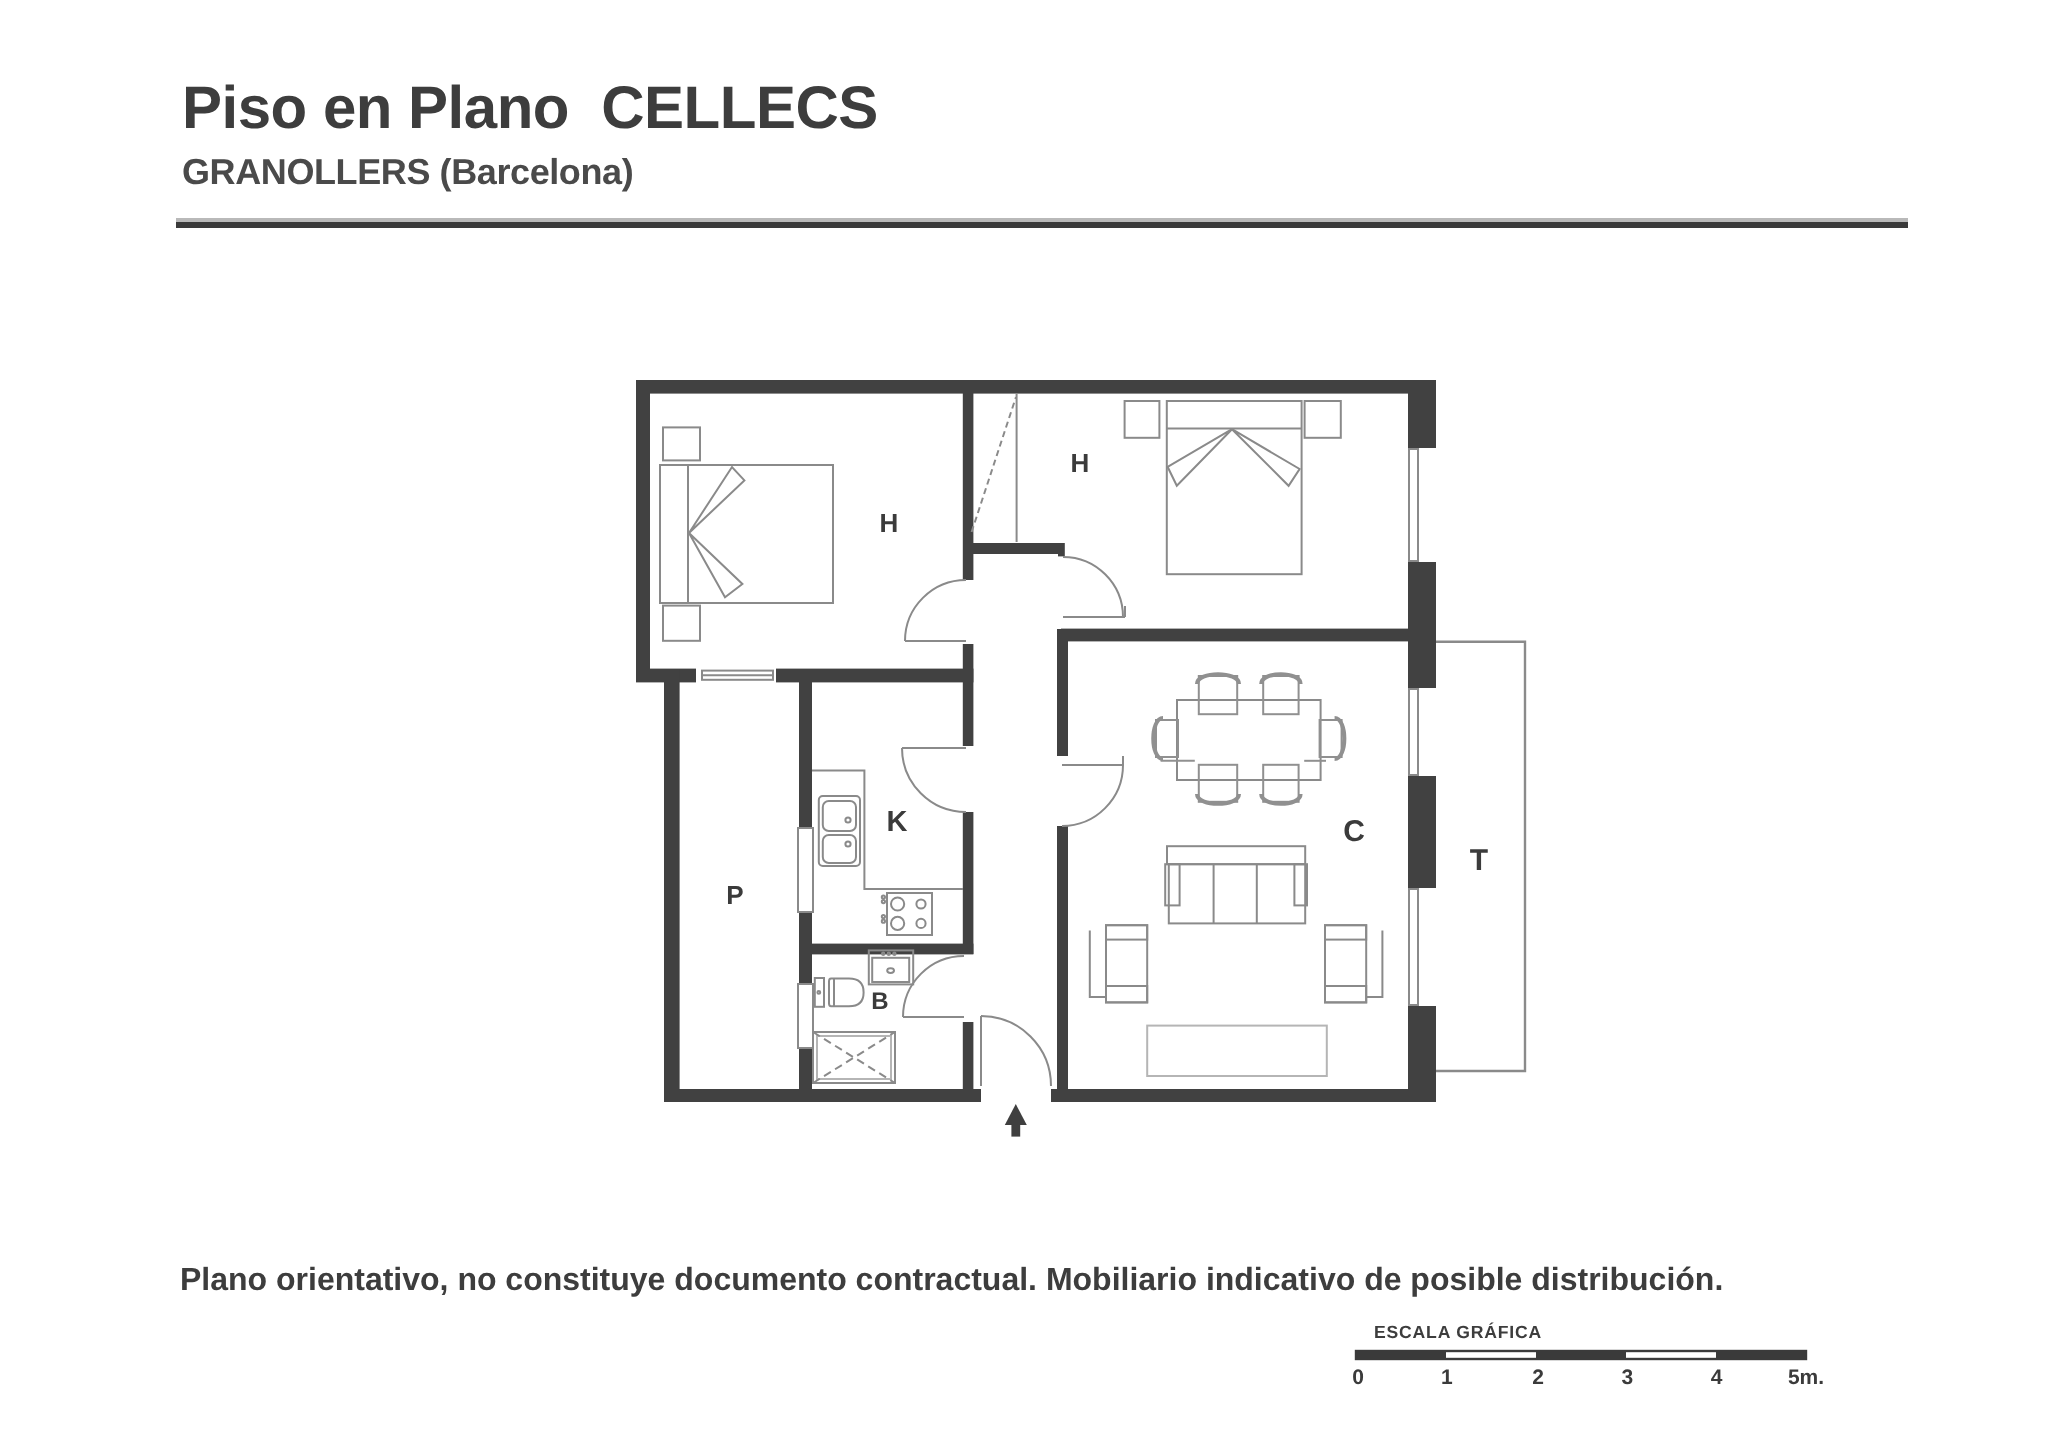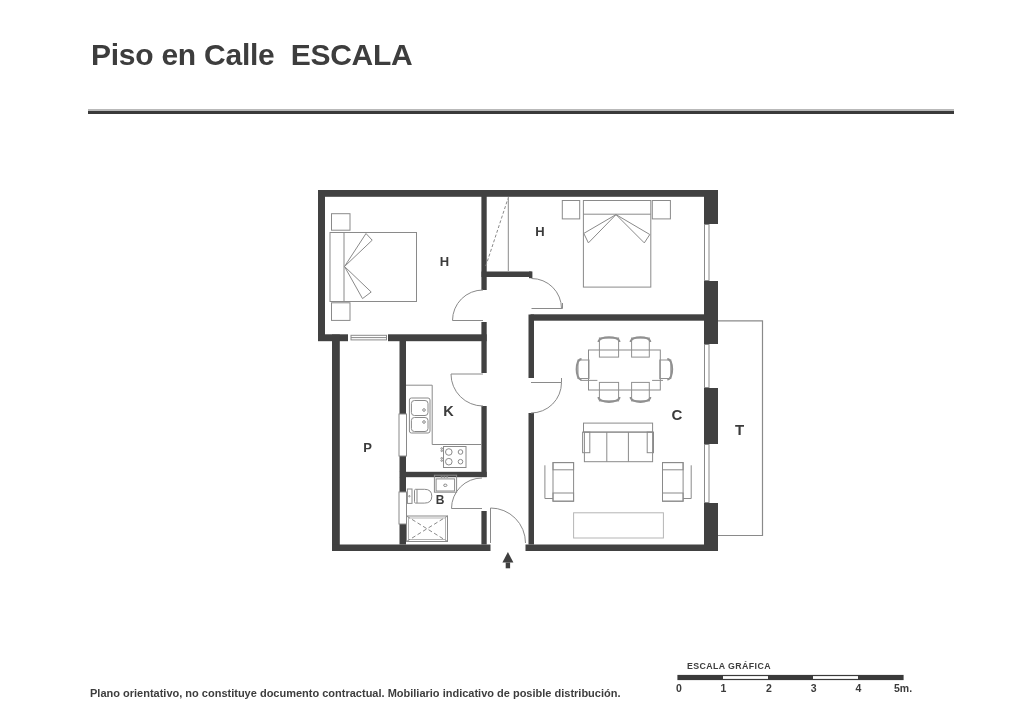--- a/index.html
+++ b/index.html
@@ -1,28 +1,29 @@
 <!DOCTYPE html>
 <html><head>
 <meta charset="utf-8">
 <style>
   html,body{margin:0;padding:0;background:#fff;}
   #page{position:relative;width:1024px;height:724px;background:#ffffff;overflow:hidden;
         font-family:"Liberation Sans", sans-serif;}
   .title{position:absolute;left:91px;top:38px;font-size:30px;font-weight:bold;color:#3d3d3d;letter-spacing:-0.25px;white-space:pre;}
   .subtitle{position:absolute;left:91px;top:76px;font-size:18px;font-weight:bold;color:#4a4a4a;letter-spacing:-0.2px;}
-  .footer{position:absolute;left:90px;top:687px;font-size:11px;font-weight:bold;color:#3d3d3d;}
+  .footer{position:absolute;left:90px;top:632px;font-size:16px;font-weight:bold;color:#3d3d3d;}
   .escala{position:absolute;left:687px;width:226px;top:660.5px;font-size:8.8px;font-weight:bold;color:#3d3d3d;text-align:left;letter-spacing:0.4px;}
 </style>
 </head>
 <body>
 <div id="page">
 
-  <div class="title">Piso en Calle  ESCALA</div>
-
+  <div class="title">Piso en Plano  CELLECS</div>
+
+  <div class="subtitle">GRANOLLERS (Barcelona)</div>
 
   <div style="position:absolute;left:88px;top:109px;width:866px;height:2px;background:#b9b9b9;"></div>
   <div style="position:absolute;left:88px;top:111px;width:866px;height:2.5px;background:#3a3a3a;"></div>
 
   <svg width="1024" height="724" viewBox="0 0 1024 724" style="position:absolute;left:0;top:0;" fill="none" stroke-linecap="butt">
     <g id="plan">
 
       <g fill="#414141" stroke="none">
 
         <rect x="318" y="190" width="400" height="6.8"></rect>

